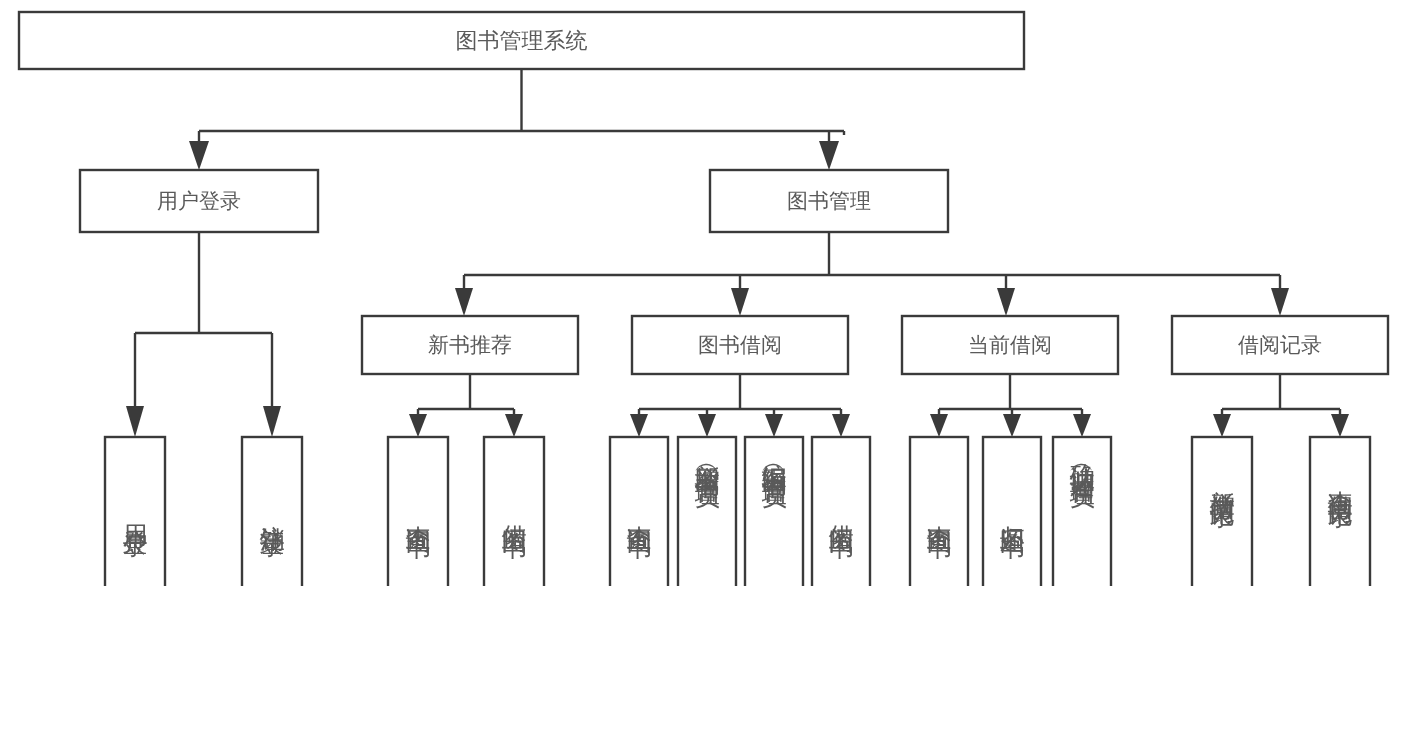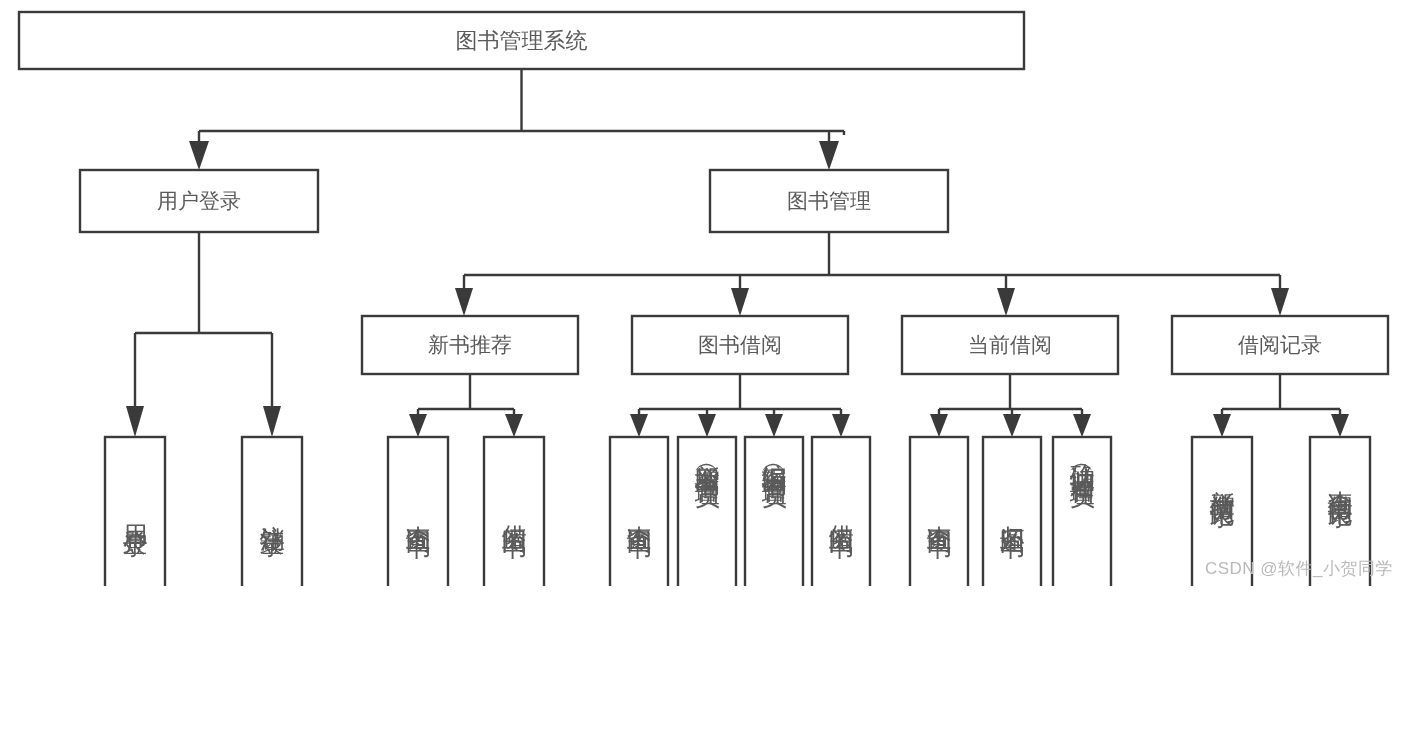--- a/index.html
+++ b/index.html
@@ -239,15 +239,14 @@
   <div class="leaf-label-wrap" style="left:1053px; top:444px; width:58px; height:289px;">
     <span class="leaf-label">确认归还（管理员）</span>
   </div>
   <div class="leaf-label-wrap" style="left:1192px; top:470px; width:60px; height:263px;">
     <span class="leaf-label">新增借阅记录</span>
   </div>
   <div class="leaf-label-wrap" style="left:1310px; top:470px; width:60px; height:263px;">
     <span class="leaf-label">查询借阅记录</span>
   </div>
 
-  <div class="watermark">CSDN @软件_小贺同学</div>
 
 </div>
 
 </body></html>

